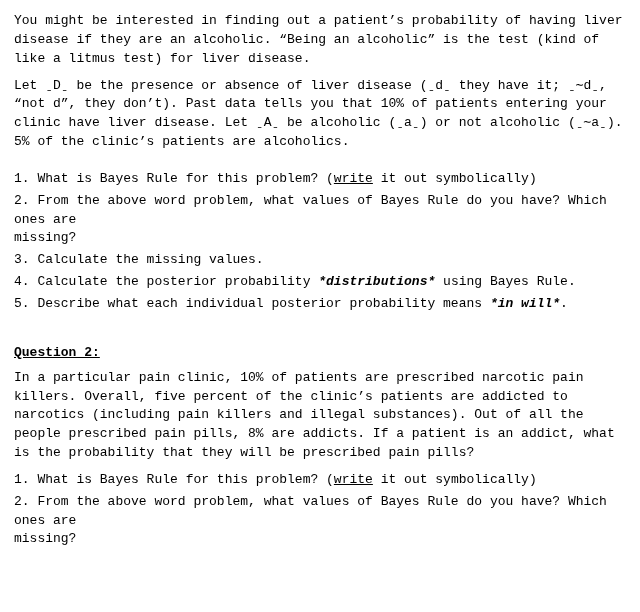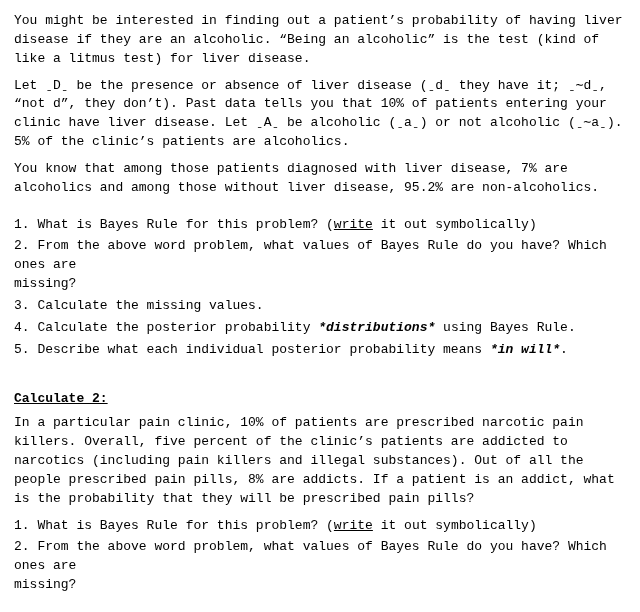--- a/index.html
+++ b/index.html
@@ -62,24 +62,20 @@
     litmus test) for liver disease.
   </p>
 
   <p>
     Let ˍDˍ be the presence or absence of liver disease (ˍdˍ they have it; ˍ∼dˍ, “not d”,
     they don’t). Past data tells you that 10% of patients entering your clinic have liver
     disease. Let ˍAˍ be alcoholic (ˍaˍ) or not alcoholic (ˍ∼aˍ). 5% of the clinic’s
     patients are alcoholics.
   </p>
 
-  <p>
-    You know that among those patients diagnosed with liver disease, 7% are alcoholics
-    and among those without liver disease, 95.2% are non-alcoholics.
-  </p>
 
   <div class="spacer"></div>
 
   <div>
     <div class="list-item">
       1. What is Bayes Rule for this problem? (<span class="underline">write</span> it out symbolically)
     </div>
     <div class="list-item">
       2. From the above word problem, what values of Bayes Rule do you have? Which ones are<br>missing?
     </div>
@@ -92,21 +88,21 @@
     <div class="list-item">
       5. Describe what each individual posterior probability means <span class="bold-italic">*in will*</span>.
     </div>
   </div>
 </div>
 
 <div class="spacer"></div>
 <div class="spacer"></div>
 
 <div class="section">
-  <div class="question-header">Calculate 2:</div>
+  <div class="question-header">Question 2:</div>
 
   <p>
     In a particular pain clinic, 10% of patients are prescribed narcotic pain killers.
     Overall, five percent of the clinic’s patients are addicted to narcotics (including
     pain killers and illegal substances). Out of all the people prescribed pain pills, 8%
     are addicts. If a patient is an addict, what is the probability that they will be
     prescribed pain pills?
   </p>
 
   <div>

